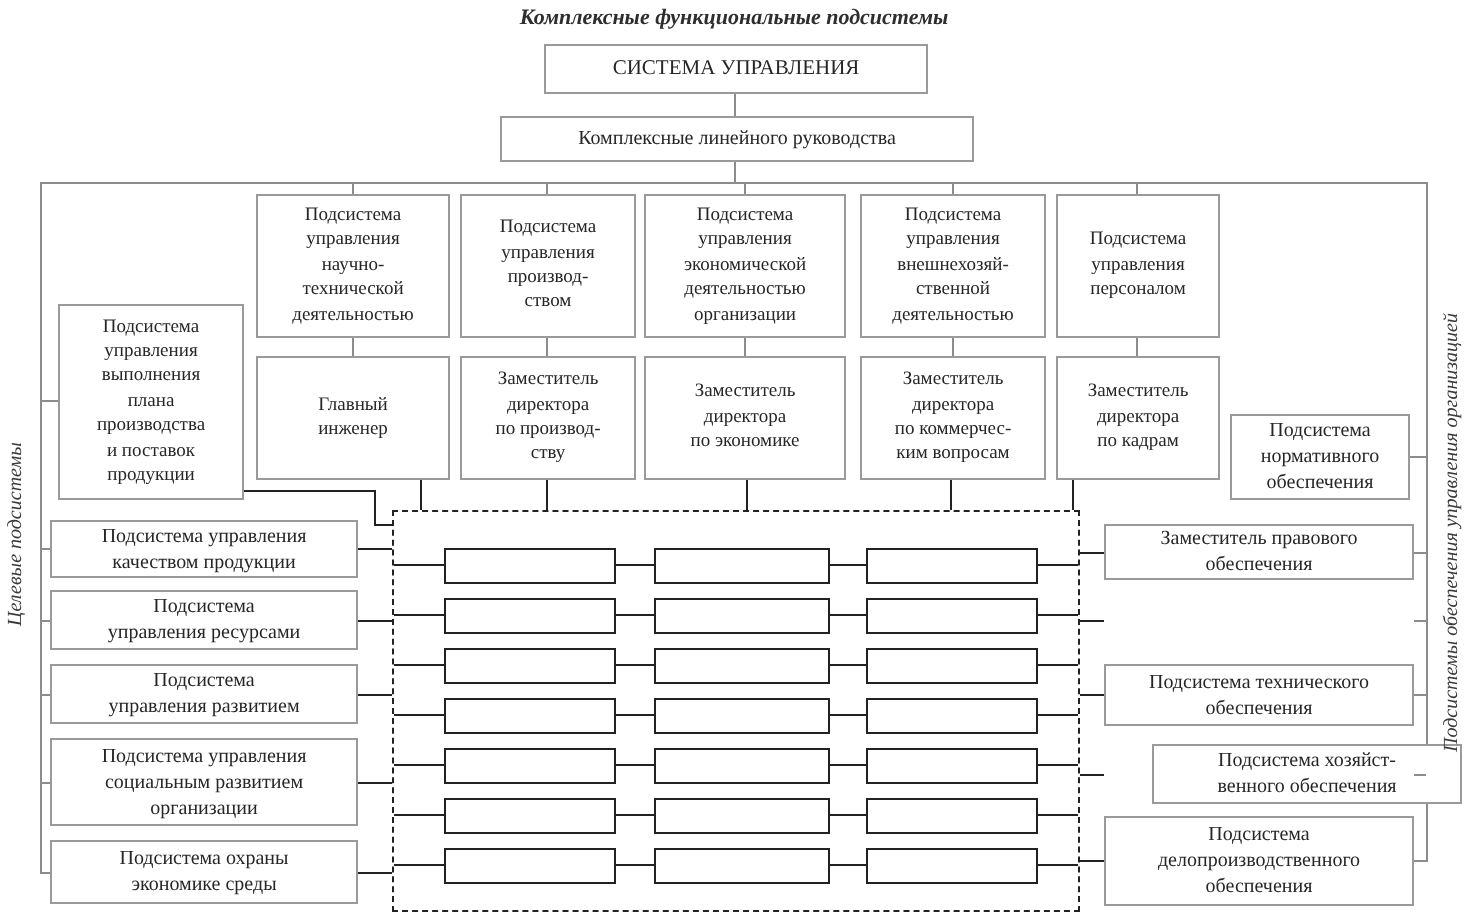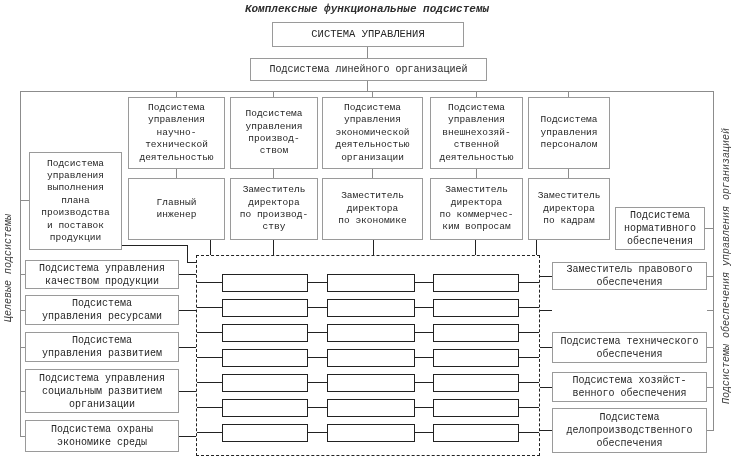--- a/index.html
+++ b/index.html
@@ -1,18 +1,18 @@
 <!DOCTYPE html>
 <html><head>
 <meta charset="utf-8">
 <style>
   html,body { margin:0; padding:0; background:#fff; }
   .stage {
     position:relative; width:734px; height:461px; background:#fff;
-    font-family:Liberation Mono, monospace; color:#262626; overflow:hidden;
+    font-family:Liberation Serif, serif; color:#262626; overflow:hidden;
   }
   .title {
     position:absolute; left:0; top:3px; width:734px; text-align:center;
     font-size:11px; font-style:italic; font-weight:bold; color:#2e2e2e;
   }
   .box {
     position:absolute; border:1px solid #9a9a9a; background:#fff;
     display:flex; align-items:center; justify-content:center;
     text-align:center; white-space:pre-line; font-size:9.5px;
     line-height:1.3; color:#262626; box-sizing:border-box;
@@ -35,21 +35,21 @@
   .mbox  { position:absolute; height:16px; background:#fff; border:1px solid #222; box-sizing:content-box; }
 </style>
 </head>
 <body>
 
 <div class="stage">
 
   <div class="title">Комплексные функциональные подсистемы</div>
   <div class="box big" style="left:272px;top:22px;width:192px;height:25px">СИСТЕМА УПРАВЛЕНИЯ</div>
   <div class="vl" style="left:367px;top:47px;height:11px"></div>
-  <div class="box mid" style="left:250px;top:58px;width:237px;height:23px">Подсистема линейного организацией</div>
+  <div class="box mid" style="left:250px;top:58px;width:237px;height:23px">Комплексные линейного руководства</div>
   <div class="vl" style="left:367px;top:81px;height:10px"></div>
 
   <div class="hl" style="left:20px;top:91px;width:694px"></div>
   <div class="vl" style="left:20px;top:91px;height:346px"></div>
   <div class="vl" style="left:713px;top:91px;height:340px"></div>
 
   <div class="vl" style="left:176px;top:91px;height:6px"></div>
   <div class="vl" style="left:273px;top:91px;height:6px"></div>
   <div class="vl" style="left:372px;top:91px;height:6px"></div>
   <div class="vl" style="left:476px;top:91px;height:6px"></div>
@@ -151,21 +151,21 @@
   <div class="hl dk" style="left:540px;top:276px;width:12px"></div>
   <div class="hl dk" style="left:540px;top:310px;width:12px"></div>
   <div class="hl dk" style="left:540px;top:347px;width:12px"></div>
   <div class="hl dk" style="left:540px;top:387px;width:12px"></div>
   <div class="hl dk" style="left:540px;top:430px;width:12px"></div>
 
   <div class="box mid" style="left:552px;top:262px;width:155px;height:28px">Заместитель правового
 обеспечения</div>
   <div class="box mid" style="left:552px;top:332px;width:155px;height:31px">Подсистема технического
 обеспечения</div>
-  <div class="box mid" style="left:552px;top:372px;width:155px;height:30px">Подсистема хозяйст-
+  <div class="box mid" style="left:576px;top:372px;width:155px;height:30px">Подсистема хозяйст-
 венного обеспечения</div>
   <div class="box mid" style="left:552px;top:408px;width:155px;height:45px">Подсистема
 делопроизводственного
 обеспечения</div>
 
   <div class="hl" style="left:707px;top:276px;width:6px"></div>
   <div class="hl" style="left:707px;top:310px;width:6px"></div>
   <div class="hl" style="left:707px;top:347px;width:6px"></div>
   <div class="hl" style="left:707px;top:387px;width:6px"></div>
   <div class="hl" style="left:707px;top:430px;width:6px"></div>

